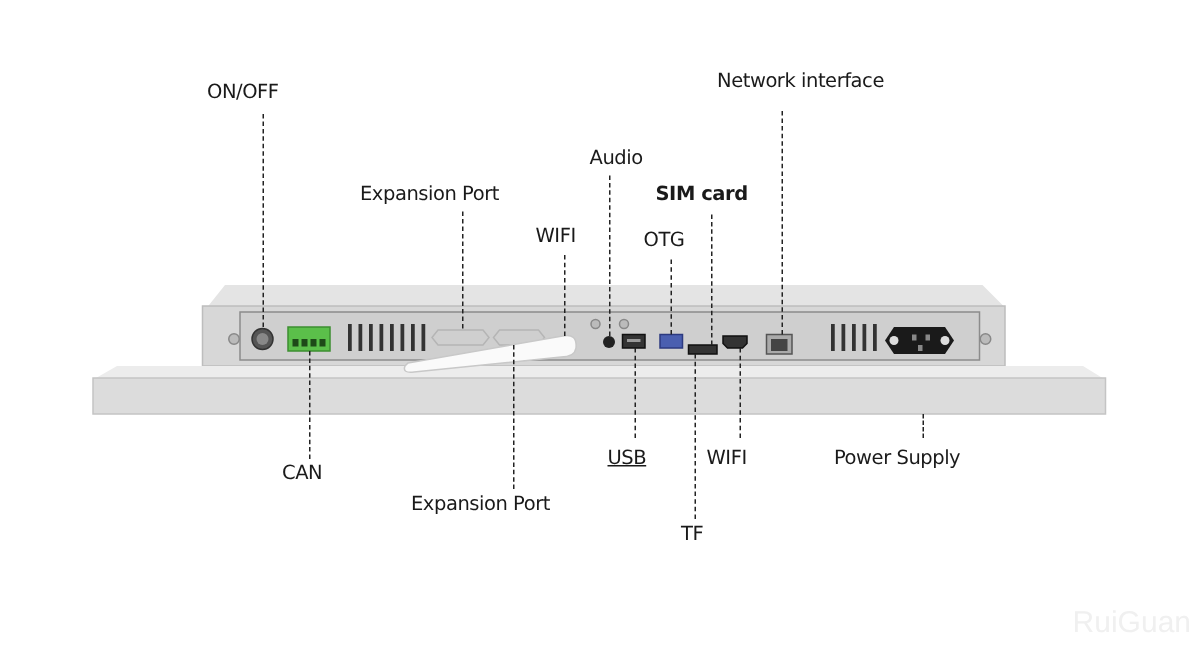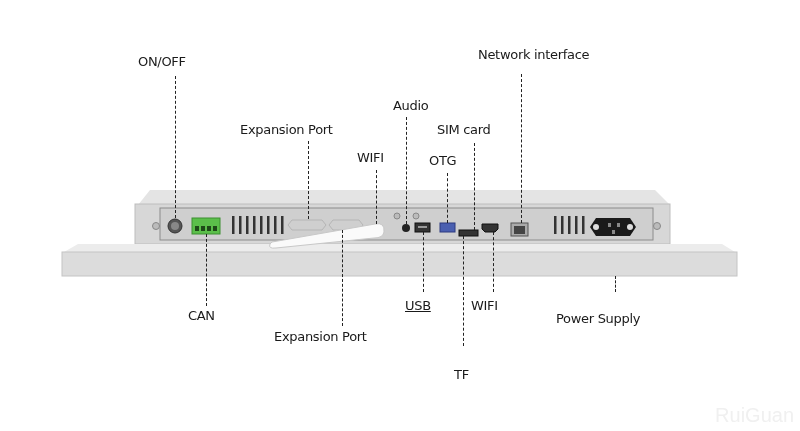--- a/index.html
+++ b/index.html
@@ -99,23 +99,23 @@
 <div class="leader" style="left:342px;top:230px;height:96px;"></div>
 <div class="leader" style="left:423px;top:232px;height:60px;"></div>
 <div class="leader" style="left:463px;top:236px;height:110px;"></div>
 <div class="leader" style="left:493px;top:232px;height:60px;"></div>
 <div class="leader" style="left:615px;top:276px;height:16px;"></div>
 
 <div class="label" style="left:138px;top:55px;">ON/OFF</div>
 <div class="label" style="left:441px;top:48px;margin-left:37px;">Network interface</div>
 <div class="label" style="left:393px;top:99px;">Audio</div>
 <div class="label" style="left:240px;top:123px;">Expansion Port</div>
-<div class="label" style="left:437px;top:123px;">SIM card</div>
+<div class="label" style="left:437px;top:123px;font-weight:bold;">SIM card</div>
 <div class="label" style="left:357px;top:151px;">WIFI</div>
 <div class="label" style="left:429px;top:154px;text-align:right;">OTG</div>
 <div class="label" style="left:188px;top:309px;text-align:right;">CAN</div>
 <div class="label" style="left:405px;top:299px;text-decoration:underline;">USB</div>
 <div class="label" style="left:471px;top:299px;">WIFI</div>
-<div class="label" style="left:556px;top:312px;">Power Supply</div>
+<div class="label" style="left:556px;top:299px;">Power Supply</div>
 <div class="label" style="left:274px;top:330px;">Expansion Port</div>
-<div class="label" style="left:454px;top:368px;">TF</div>
+<div class="label" style="left:454px;top:350px;">TF</div>
 
 <div class="watermark">RuiGuan</div>
 
 </body></html>

